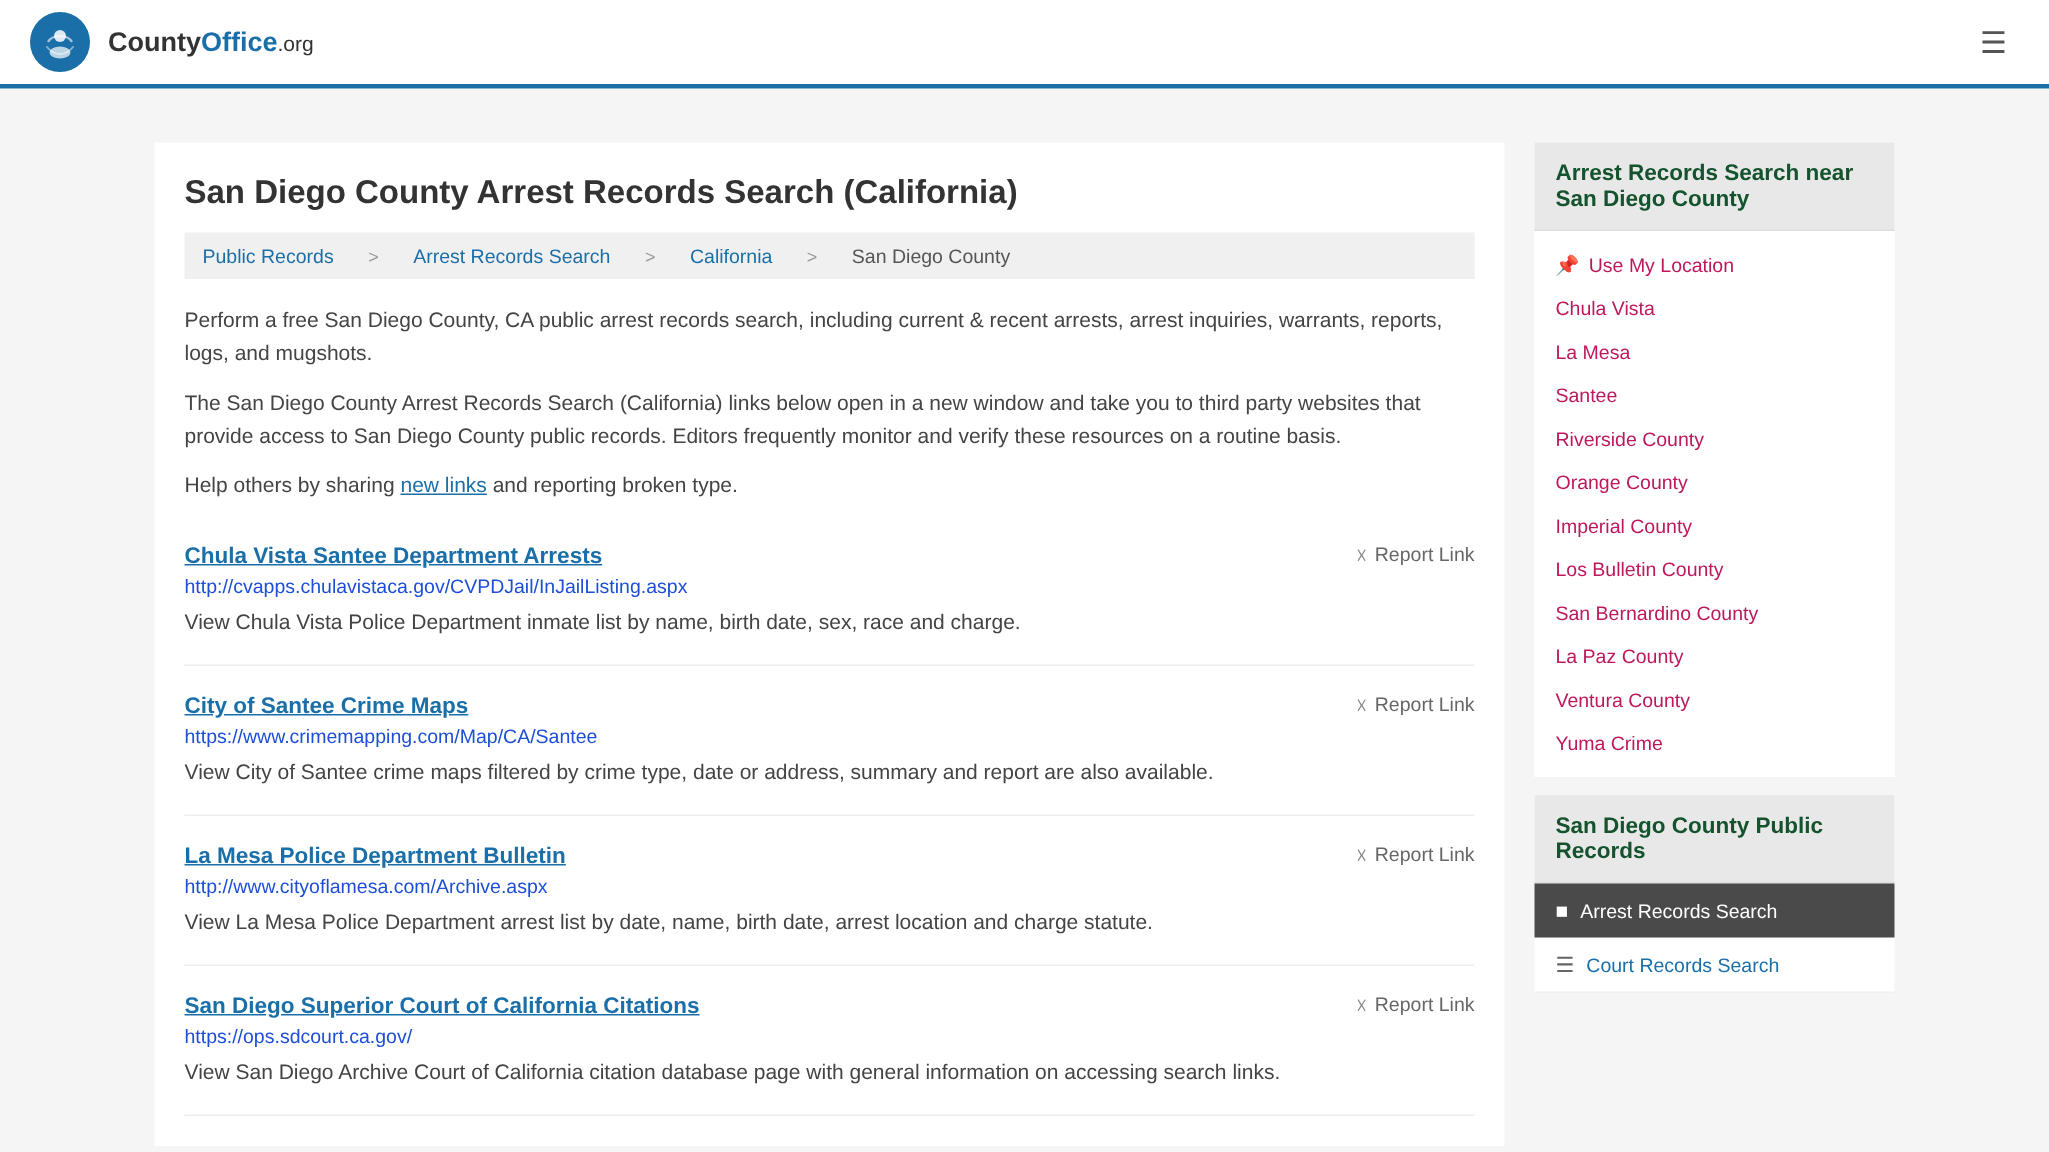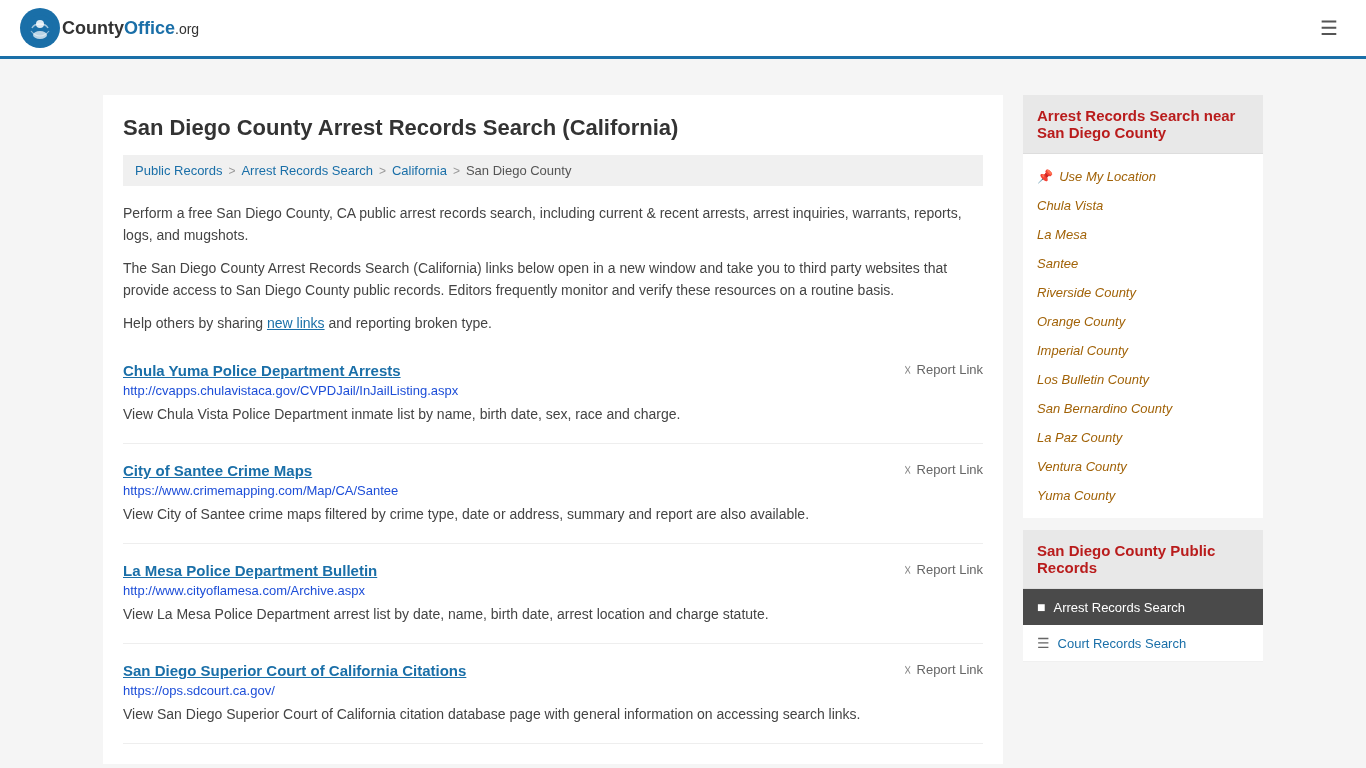--- a/index.html
+++ b/index.html
@@ -10,21 +10,21 @@
       background: #fff;
       border-bottom: 3px solid #1a6fa8;
       padding: 8px 20px;
       display: flex;
       align-items: center;
       justify-content: space-between;
     }
     .logo-area {
       display: flex;
       align-items: center;
-      gap: 2px;
+      gap: 12px;
     }
     .logo-circle {
       width: 40px;
       height: 40px;
       border-radius: 50%;
       background: #1a6fa8;
       display: flex;
       align-items: center;
       justify-content: center;
       color: white;
@@ -99,21 +99,21 @@
     }
 
     .breadcrumb {
       background: #f0f0f0;
       padding: 8px 12px;
       font-size: 13px;
       color: #555;
       margin-bottom: 16px;
       display: flex;
       align-items: center;
-      gap: 6px;
+      gap: 23px;
       flex-wrap: wrap;
     }
     .breadcrumb a {
       color: #1a6fa8;
       text-decoration: none;
     }
     .breadcrumb .sep { color: #999; font-size: 12px; }
 
     .intro-text {
       font-size: 14px;
@@ -178,40 +178,39 @@
 
     .sidebar-section {
       background: #fff;
       margin-bottom: 0;
     }
     .sidebar-section-header {
       background: #e8e8e8;
       padding: 12px 14px;
       font-size: 15px;
       font-weight: bold;
-      color: #b91c1c;
+      color: #14532d;
       border-bottom: 1px solid #ddd;
     }
     .sidebar-section-content {
       padding: 8px 0;
       background: #fff;
     }
 
     .sidebar-location-item {
       display: flex;
       align-items: center;
       gap: 6px;
       padding: 7px 14px;
       font-size: 13px;
       cursor: pointer;
     }
     .sidebar-location-item a {
-      color: #a16207;
+      color: #be185d;
       text-decoration: none;
-      font-style: italic;
     }
     .pin-icon { color: #555; font-size: 13px; }
 
     .sidebar-section2 {
       background: #fff;
       margin-top: 12px;
     }
 
     .sidebar-active-item {
       background: #4a4a4a;
@@ -284,21 +283,21 @@
 
     <p class="intro-text">Perform a free San Diego County, CA public arrest records search, including current &amp; recent arrests, arrest inquiries, warrants, reports, logs, and mugshots.</p>
     <p class="intro-text">The San Diego County Arrest Records Search (California) links below open in a new window and take you to third party websites that provide access to San Diego County public records. Editors frequently monitor and verify these resources on a routine basis.</p>
     <p class="intro-text">
       <span>Help others by sharing </span><a href="#">new links</a><span> and reporting broken type.</span>
     </p>
 
     <div id="results-container">
         <div class="result-item">
     <div class="result-header">
-      <span class="result-title">Chula Yuma Police Department Arrests</span>
+      <span class="result-title">Chula Vista Santee Department Arrests</span>
       <button class="report-link-btn">
         <span class="report-icon">☓</span>
         <span>Report Link</span>
       </button>
     </div>
     <div class="result-url">http://cvapps.chulavistaca.gov/CVPDJail/InJailListing.aspx</div>
     <div class="result-desc">View Chula Vista Police Department inmate list by name, birth date, sex, race and charge.</div>
   </div>
         <div class="result-item">
     <div class="result-header">
@@ -324,21 +323,21 @@
   </div>
         <div class="result-item">
     <div class="result-header">
       <span class="result-title">San Diego Superior Court of California Citations</span>
       <button class="report-link-btn">
         <span class="report-icon">☓</span>
         <span>Report Link</span>
       </button>
     </div>
     <div class="result-url">https://ops.sdcourt.ca.gov/</div>
-    <div class="result-desc">View San Diego Superior Court of California citation database page with general information on accessing search links.</div>
+    <div class="result-desc">View San Diego Archive Court of California citation database page with general information on accessing search links.</div>
   </div>
       </div>
 
   </div>
 
   <div class="sidebar">
 
     <div class="sidebar-section">
       <div class="sidebar-section-header">Arrest Records Search near San Diego County</div>
       <div class="sidebar-section-content">
@@ -371,21 +370,21 @@
             <div class="sidebar-location-item">
               <a href="#">San Bernardino County</a>
             </div>
             <div class="sidebar-location-item">
               <a href="#">La Paz County</a>
             </div>
             <div class="sidebar-location-item">
               <a href="#">Ventura County</a>
             </div>
             <div class="sidebar-location-item">
-              <a href="#">Yuma County</a>
+              <a href="#">Yuma Crime</a>
             </div>
           </div>
       </div>
     </div>
 
     <div class="sidebar-section2">
       <div class="sidebar-section-header">San Diego County Public Records</div>
       <div class="sidebar-active-item">
         <span class="item-icon">■</span>
         <span>Arrest Records Search</span>

